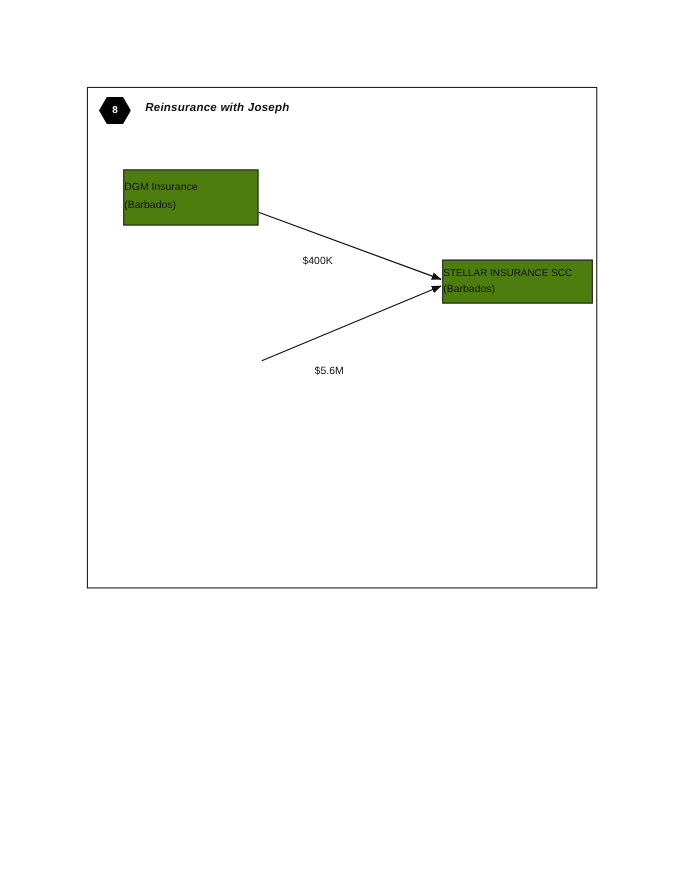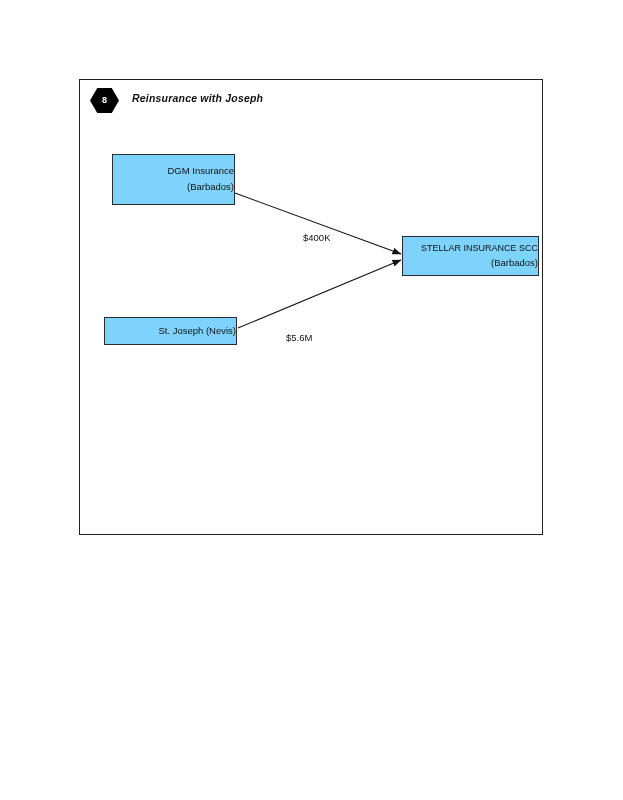--- a/index.html
+++ b/index.html
@@ -67,25 +67,25 @@
     font-style: italic;
     letter-spacing: 0.2px;
     color: #111111;
     white-space: nowrap;
   }
 
   
   .node {
     position: absolute;
     border: 1px solid #2b2b2b;
-    background: #7dd3fc;
+    background: #4d7c0f;
     box-sizing: border-box;
     display: flex;
     flex-direction: column;
-    align-items: flex-end;
+    align-items: flex-start;
     justify-content: center;
     text-align: center;
   }
   .node .line {
     font-size: 9.5px;
     line-height: 1.15;
     color: #111111;
     white-space: nowrap;
   }
 
@@ -128,21 +128,20 @@
   
   .edge-label {
     position: absolute;
     font-size: 9.5px;
     color: #111111;
     white-space: nowrap;
   }
   #label-400k {
     left: 195px;
     top: 152px;
-    margin-left: 28px;
   }
   #label-56m {
     left: 195px;
     top: 252px;
     margin-left: 11px;
   }
 </style>
 </head>
 <body>
 
@@ -164,23 +163,20 @@
       </defs>
       <line x1="155" y1="113" x2="321" y2="174" stroke="#111111" stroke-width="1.1" marker-end="url(#arrowhead)"></line>
       <line x1="158" y1="248" x2="321" y2="180" stroke="#111111" stroke-width="1.1" marker-end="url(#arrowhead)"></line>
     </svg>
 
     <div class="node" id="node-dgm">
       <span class="line line-1">DGM Insurance</span>
       <span class="line line-2">(Barbados)</span>
     </div>
 
-    <div class="node" id="node-stjoseph">
-      <span class="line line-1">St. Joseph (Nevis)</span>
-    </div>
 
     <div class="node" id="node-stellar">
       <span class="line line-1">STELLAR INSURANCE SCC</span>
       <span class="line line-2">(Barbados)</span>
     </div>
 
     <div class="edge-label" id="label-400k">$400K</div>
 
     <div class="edge-label" id="label-56m">$5.6M</div>
 

